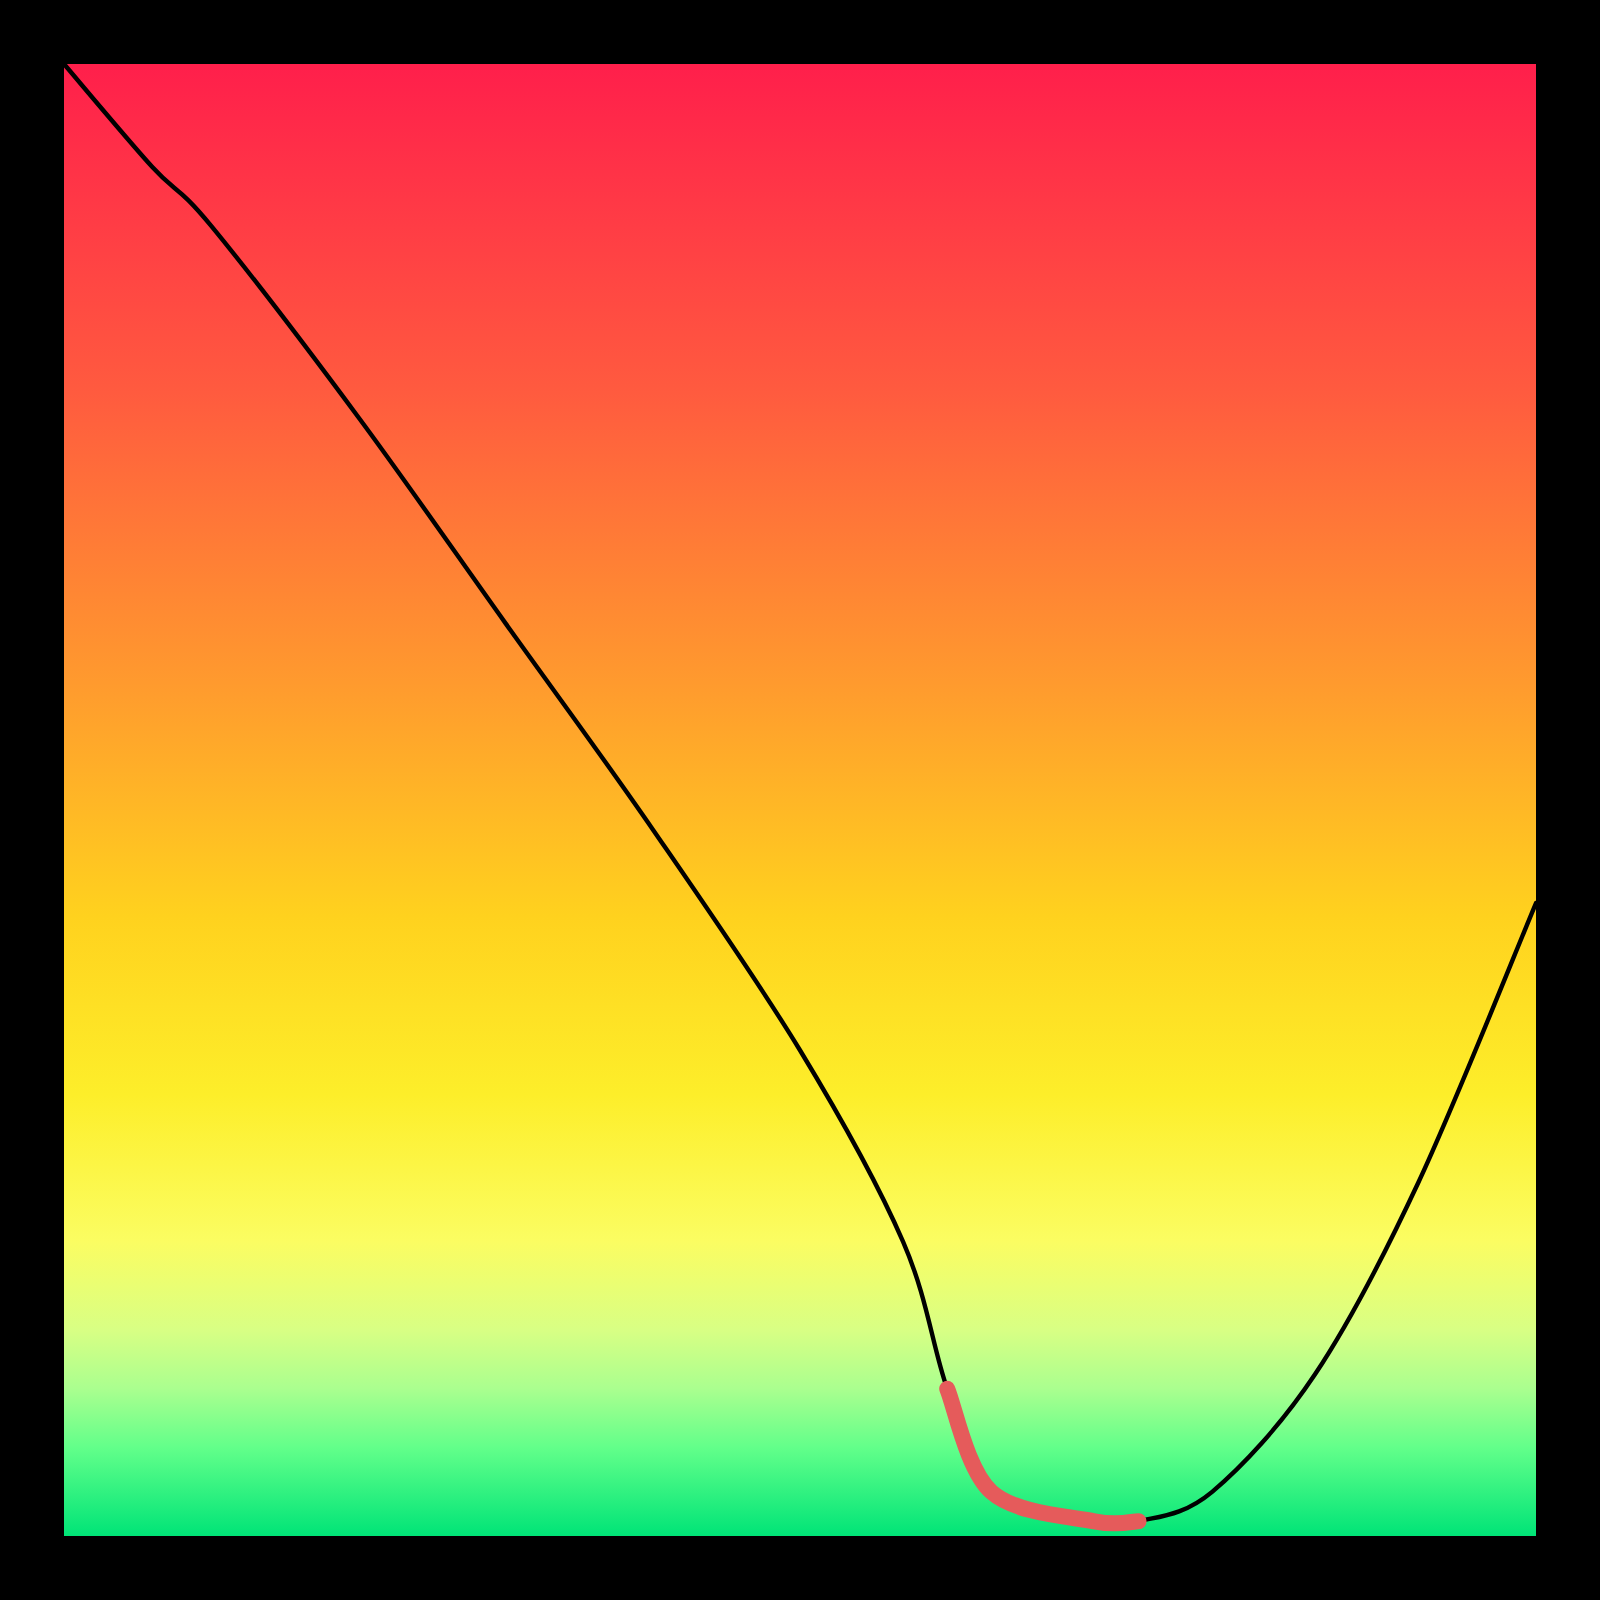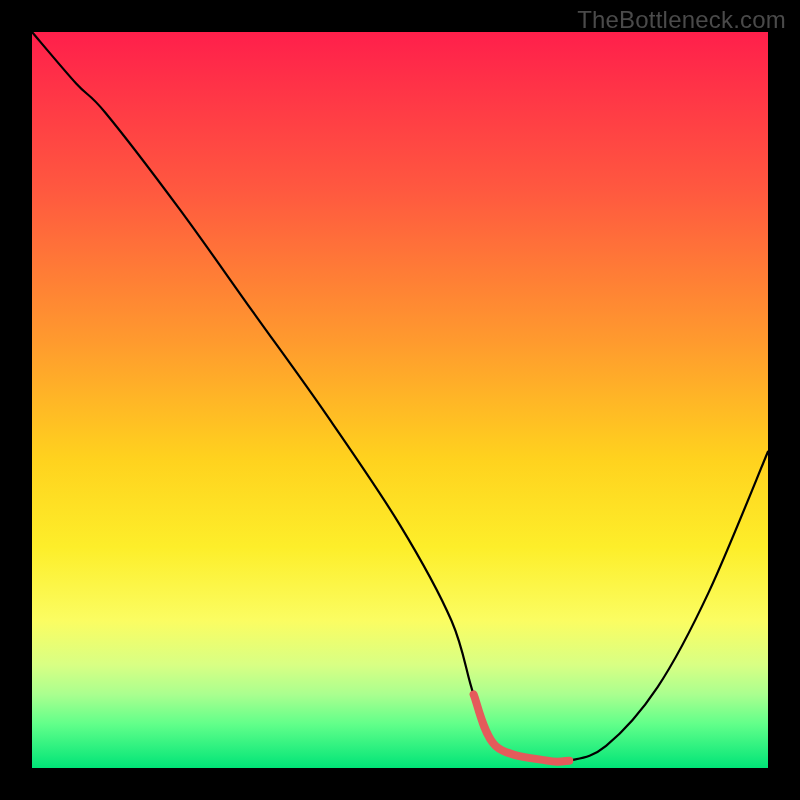--- a/index.html
+++ b/index.html
@@ -56,21 +56,20 @@
     width: 736px;
     height: 736px;
     overflow: visible;
   }
 </style>
 </head>
 <body>
 
 <div class="frame">
 
-  <div class="watermark">TheBottleneck.com</div>
 
   <div class="plot">
     <svg class="curve" viewBox="0 0 736 736" preserveAspectRatio="none">
       <path id="black-curve" fill="none" stroke="#000" stroke-width="2.2" stroke-linecap="round" stroke-linejoin="round" d="M 0.00 0.00 C 7.36 8.59, 31.89 38.03, 44.16 51.52 C 56.43 65.01, 56.43 60.11, 73.60 80.96 C 90.77 101.81, 122.67 143.52, 147.20 176.64 C 171.73 209.76, 196.27 245.33, 220.80 279.68 C 245.33 314.03, 269.87 347.15, 294.40 382.72 C 318.93 418.29, 347.15 458.77, 368.00 493.12 C 388.85 527.47, 407.25 560.59, 419.52 588.80 C 431.79 617.01, 434.24 641.55, 441.60 662.40 C 448.96 683.25, 451.41 702.88, 463.68 713.92 C 475.95 724.96, 502.93 726.19, 515.20 728.64 C 527.47 731.09, 527.47 731.09, 537.28 728.64 C 547.09 726.19, 559.36 726.19, 574.08 713.92 C 588.80 701.65, 608.43 680.80, 625.60 655.04 C 642.77 629.28, 658.72 598.61, 677.12 559.36 C 695.52 520.11, 726.19 442.83, 736.00 419.52"></path>
       <path id="accent-curve" fill="none" stroke="#e55b5b" stroke-width="8" stroke-linecap="round" stroke-linejoin="round" d="M 441.60 662.40 C 445.28 670.99, 451.41 702.88, 463.68 713.92 C 475.95 724.96, 502.93 726.19, 515.20 728.64 C 527.47 731.09, 533.60 728.64, 537.28 728.64"></path>
     </svg>
   </div>
 
 </div>
 

